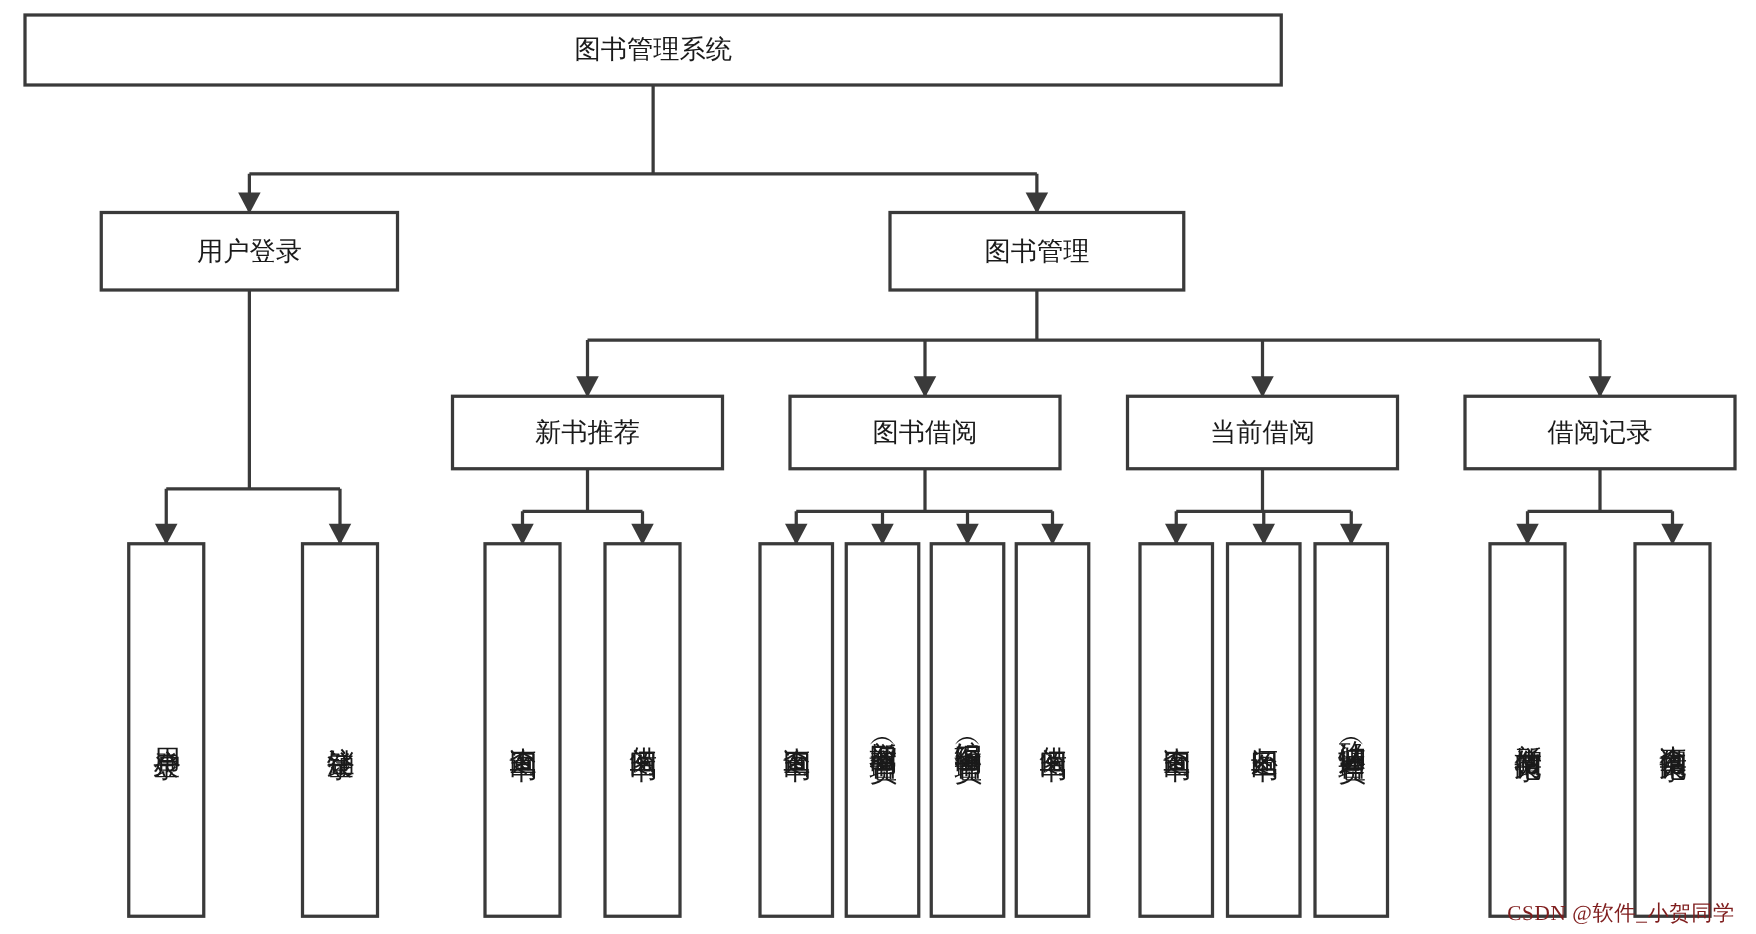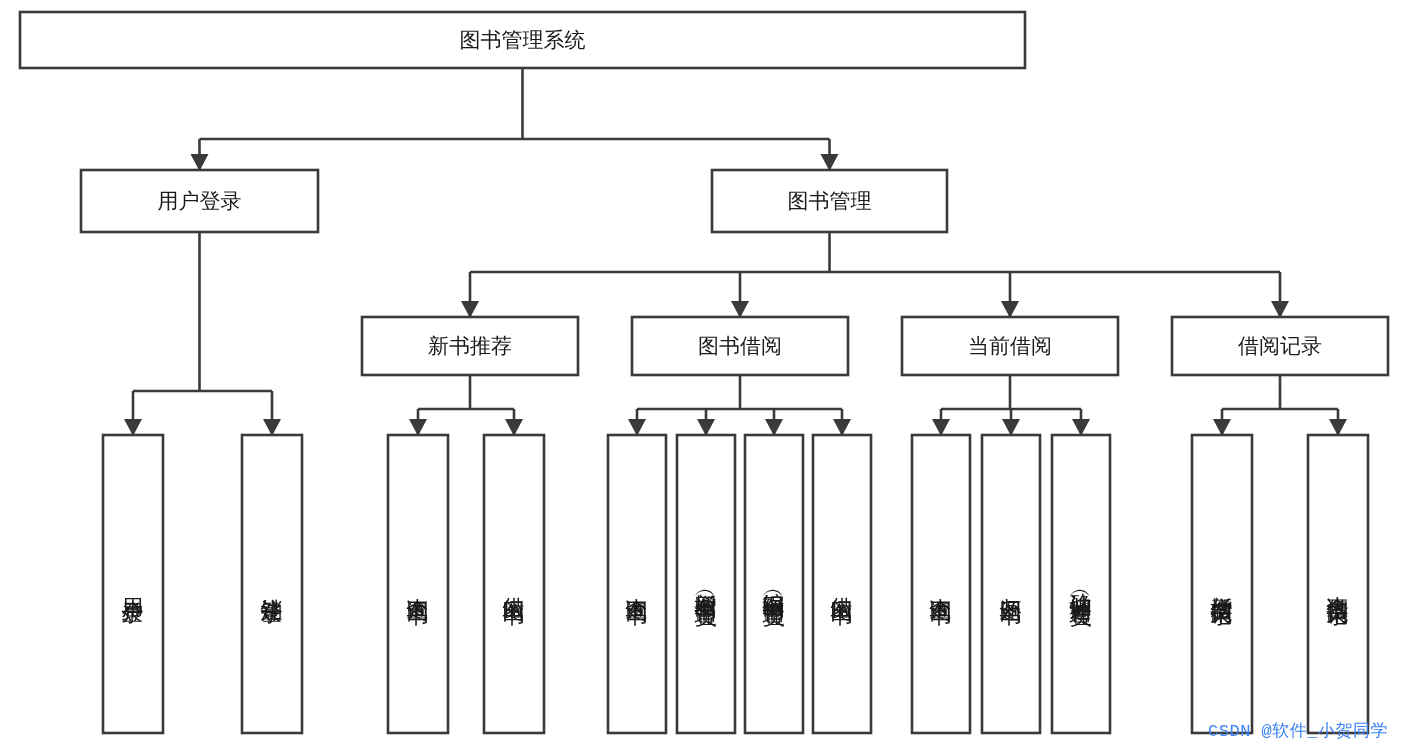--- a/index.html
+++ b/index.html
@@ -62,23 +62,23 @@
     line-height: 1.05;
     letter-spacing: 2px;
     color: #1a1a1a;
     white-space: nowrap;
     text-align: center;
   }
   .watermark {
     position: absolute;
     right: 8px;
     bottom: 5px;
-    font-family: Liberation Mono, monospace;
+    font-family: Liberation Serif, serif;
     font-size: 17px;
-    color: #3b82f6;
+    color: #7f1d1d;
     white-space: nowrap;
     letter-spacing: 0.5px;
   }
 </style>
 </head>
 <body>
 
 <div id="diagram-root">
 
   <svg id="flow-svg" viewBox="0 0 1405 747">

